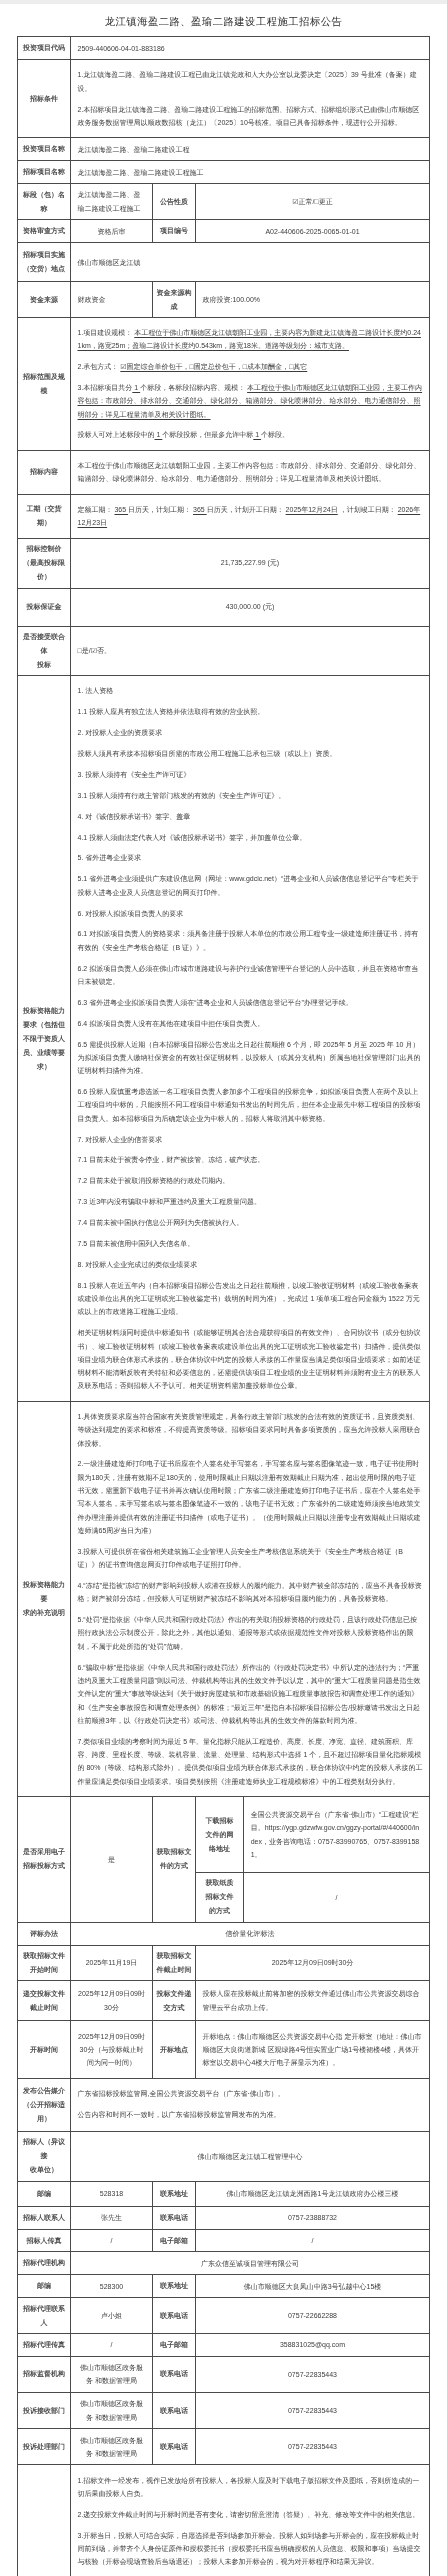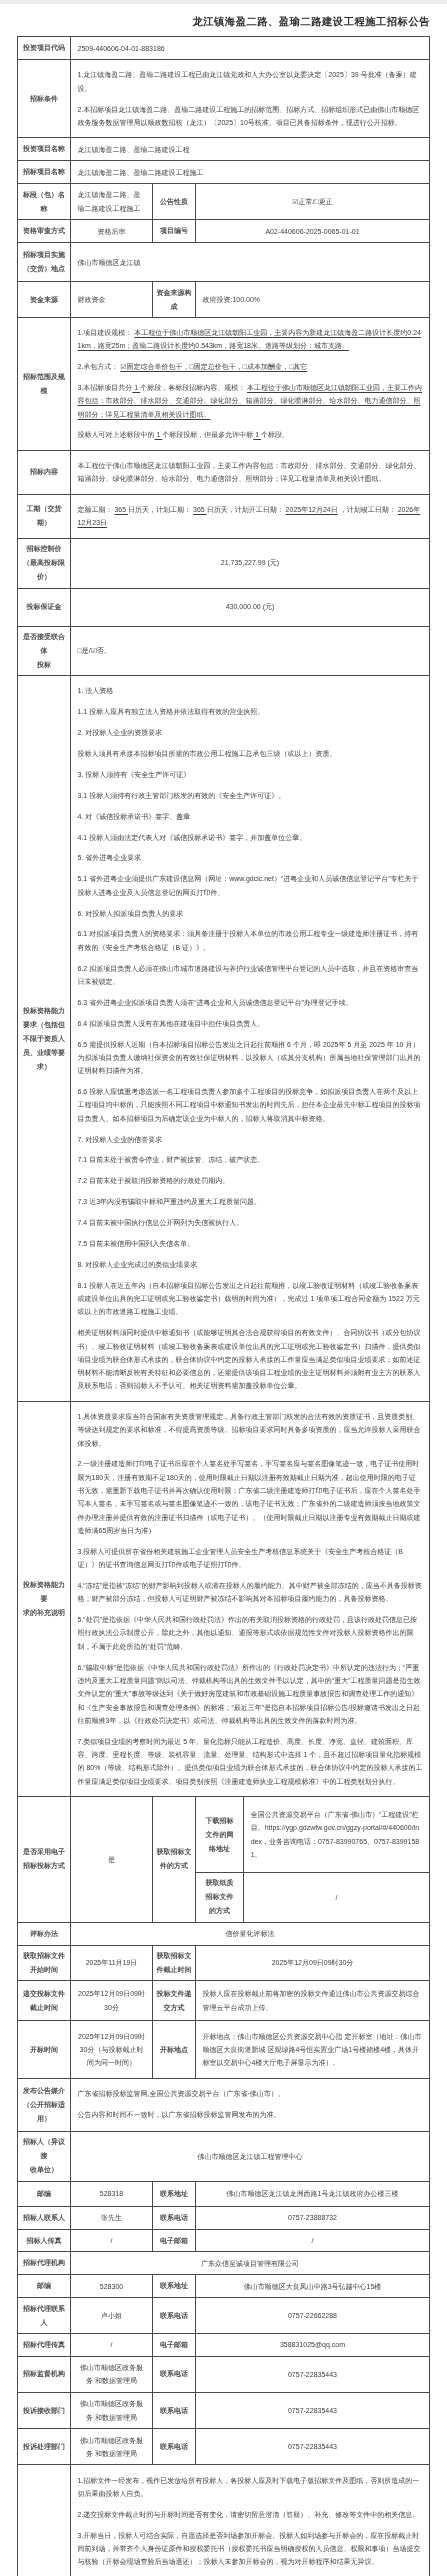--- a/index.html
+++ b/index.html
@@ -1,19 +1,19 @@
 <!DOCTYPE html>
 <html style="font-size:8.7px"><head>
 <meta charset="utf-8">
 <style>
   html,body{margin:0;padding:0;background:#ffffff;}
   body{font-family:"Liberation Sans","DejaVu Sans",sans-serif;color:#3c3c3c;min-height:2576px;width:447px;}
   .topbar{height:3.8px;background:#ededed;}
   .doc{width:413px;margin:0 auto;}
-  .title{font-size:10.3px;font-weight:bold;text-align:right;color:#2e2e2e;margin:11px 0 7.6px 0;letter-spacing:0.5px;}
+  .title{font-size:10.3px;font-weight:normal;text-align:center;color:#2e2e2e;margin:11px 0 7.6px 0;letter-spacing:0.5px;}
   .tbl{border-top:0.5px solid #4a4a4a;border-left:0.5px solid #4a4a4a;}
   .row{display:flex;align-items:stretch;}
   .cell{border-right:0.5px solid #4a4a4a;border-bottom:0.5px solid #4a4a4a;box-sizing:border-box;}
   .lab{width:53px;flex:none;display:flex;align-items:center;justify-content:center;text-align:center;
        font-weight:bold;color:#4f4f4f;font-size:7px;line-height:2;white-space:pre-line;padding:3.3px 1.6px;}
   .lab.c3{width:43px;}
   .lab.c4a{width:44px;}
   .val{flex:1 1 auto;font-size:7px;line-height:1.9;padding:4.3px 6.5px;display:flex;flex-direction:column;
        justify-content:center;word-break:break-all;min-width:0;}
   .val.c2{width:82px;flex:none;}

